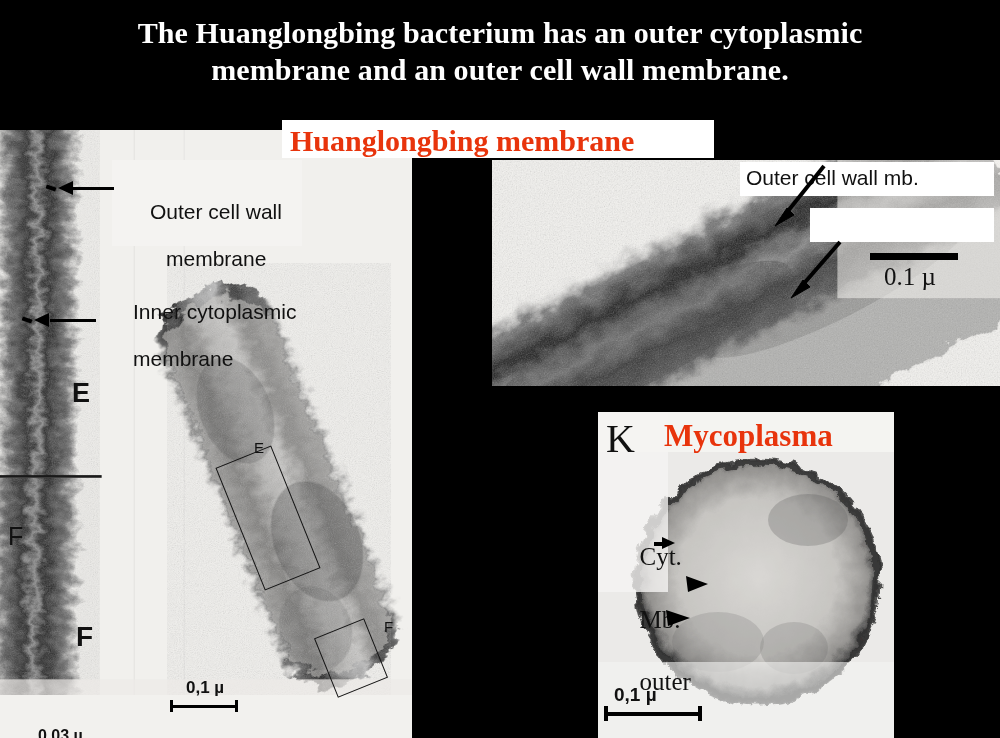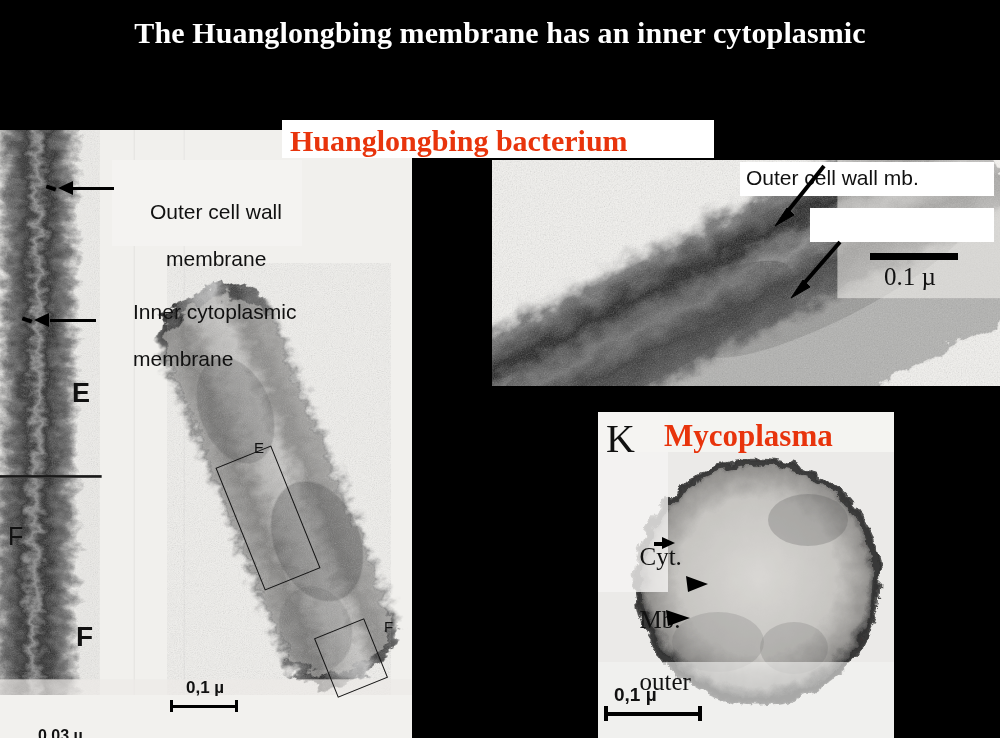--- a/index.html
+++ b/index.html
@@ -102,21 +102,22 @@
     border: 1.6px solid #151515;
     background: transparent;
   }
 </style>
 </head>
 <body>
 
 <div id="slide">
 
   <div id="title-block">
-    <span class="tline">The Huanglongbing membrane has an inner cytoplasmic</span>
+    <span class="tline">The Huanglongbing bacterium has an outer cytoplasmic</span>
+    <span class="tline">membrane and an outer cell wall membrane.</span>
   </div>
 
   <div class="panel" id="left-panel" style="left:0px; top:104px; width:412px; height:634px;margin-top:26px;">
 
     <svg class="em-tex" viewBox="0 0 462 634" preserveAspectRatio="none">
       <defs>
         <filter id="grainL" x="0" y="0" width="100%" height="100%">
           <feTurbulence type="fractalNoise" baseFrequency="0.85" numOctaves="4" seed="7" result="n"></feTurbulence>
           <feColorMatrix in="n" type="saturate" values="0"></feColorMatrix>
           <feComponentTransfer>
@@ -225,21 +226,21 @@
 
     <div class="lbl lbl-sans" style="left:186px; top:548px; font-size:17px; font-weight:bold;">0,1 µ</div>
     <div class="scalebar-line" style="left:170px; top:575px; width:68px; height:3px;"></div>
     <div class="scalebar-line" style="left:170px; top:570px; width:3px; height:12px;"></div>
     <div class="scalebar-line" style="left:235px; top:570px; width:3px; height:12px;"></div>
 
     <div class="lbl lbl-sans" style="left:38px; top:597px; font-size:16px; font-weight:bold;">0,03 µ</div>
   </div>
 
   <div class="white-band" style="left:282px; top:120px; width:432px; height:38px;"></div>
-  <div class="red-title" style="left:290px; top:124px; font-size:30px;">Huanglongbing bacterium</div>
+  <div class="red-title" style="left:290px; top:124px; font-size:30px;">Huanglongbing membrane</div>
 
   <div class="panel" id="top-right-panel" style="left:492px; top:160px; width:578px; height:226px;">
 
     <svg class="em-tex" viewBox="0 0 502 226" preserveAspectRatio="none">
       <defs>
         <filter id="grainR" x="0" y="0" width="100%" height="100%">
           <feTurbulence type="fractalNoise" baseFrequency="0.9" numOctaves="4" seed="11" result="n"></feTurbulence>
           <feColorMatrix in="n" type="saturate" values="0"></feColorMatrix>
           <feComponentTransfer>
               <feFuncA type="linear" slope="0.62"></feFuncA>

